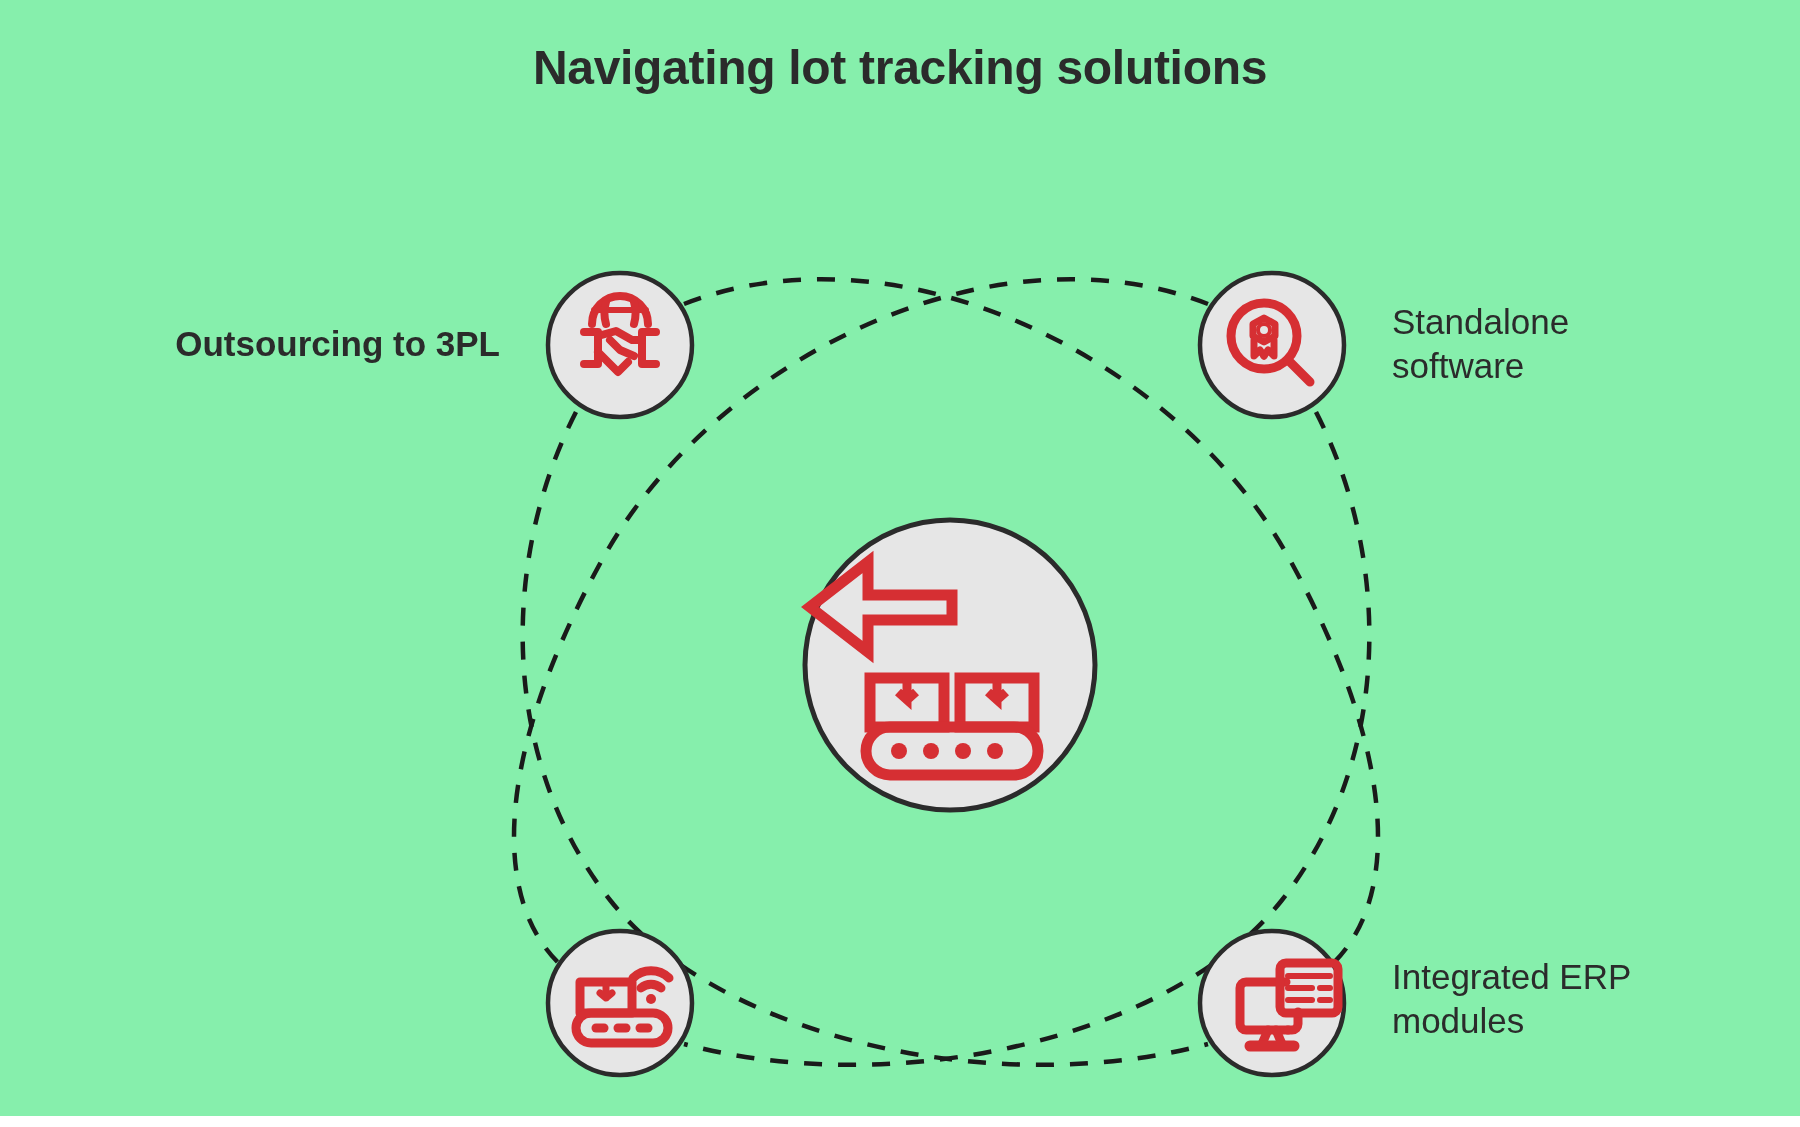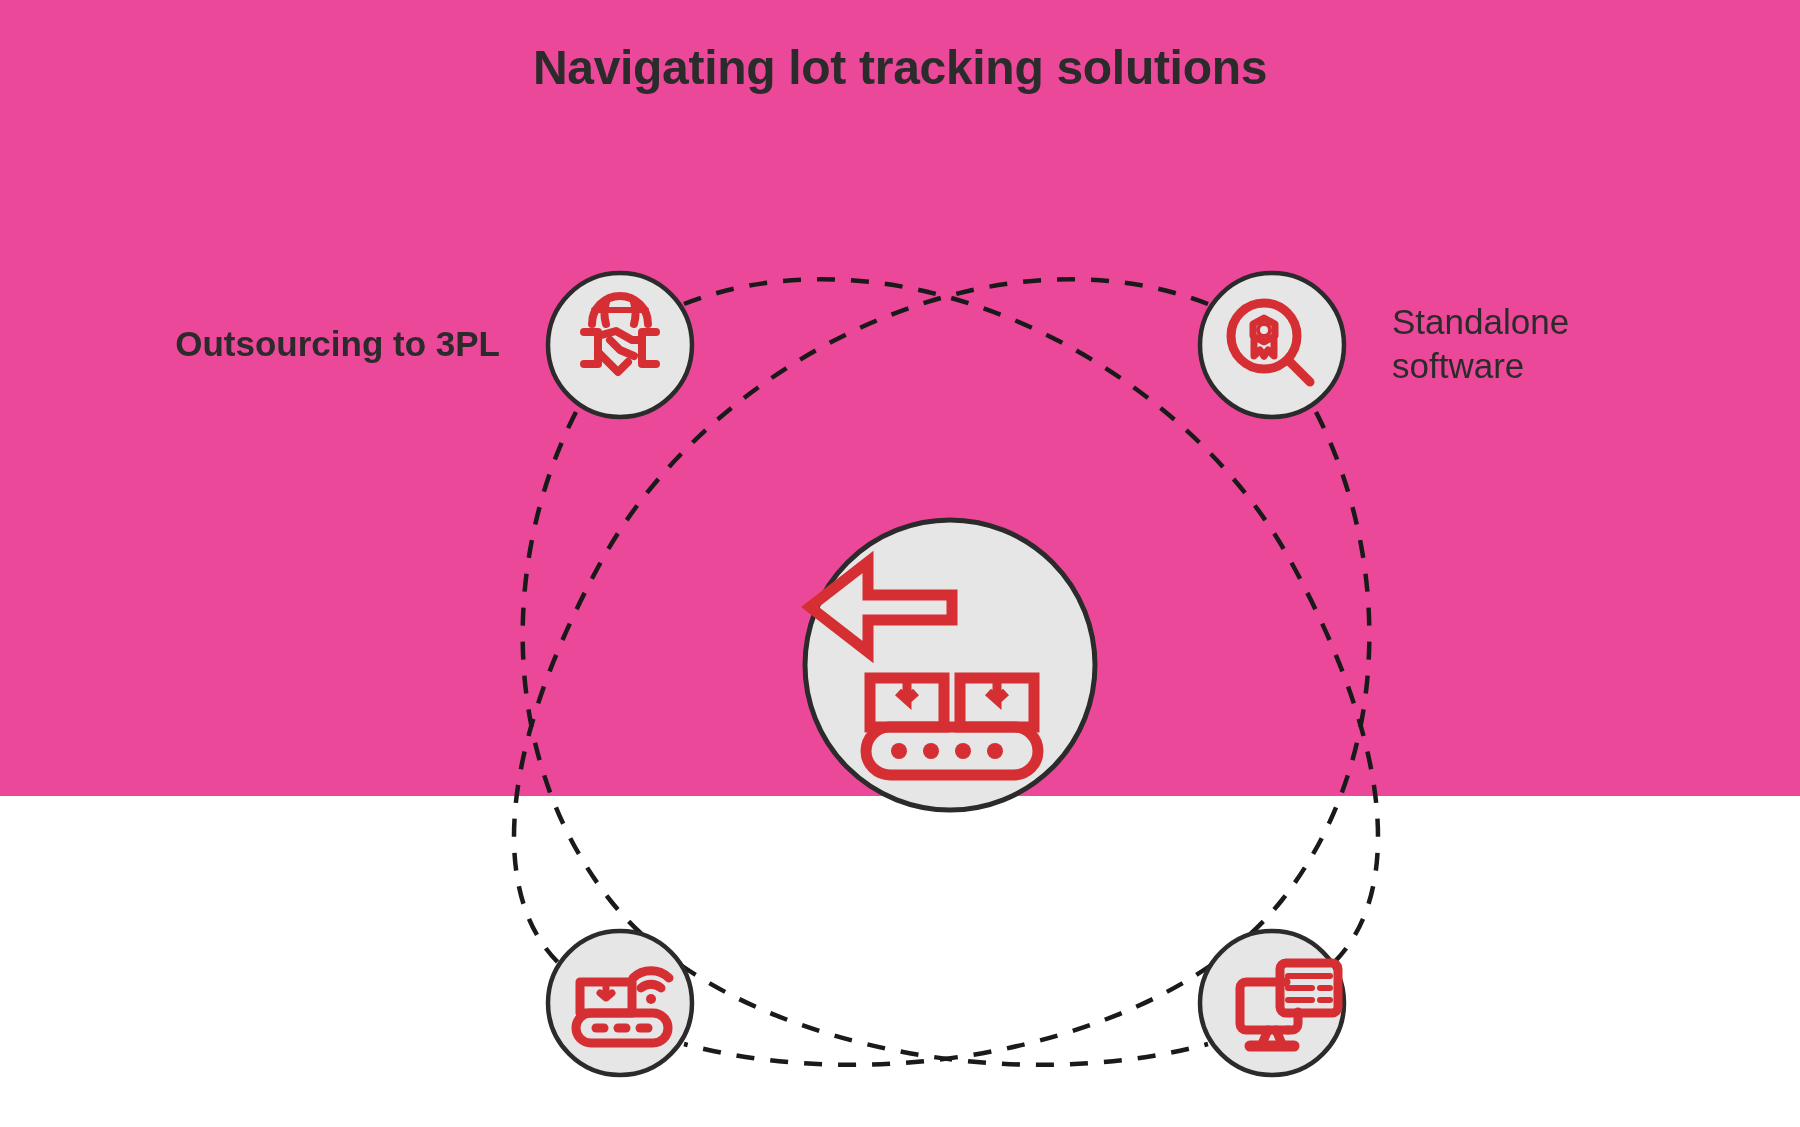--- a/index.html
+++ b/index.html
@@ -9,22 +9,22 @@
   }
   body {
     width: 1800px;
     height: 1127px;
     font-family: "Liberation Sans", sans-serif;
     overflow: hidden;
   }
   #stage {
     position: relative;
     width: 1800px;
-    height: 796px;
-    background: #ec4899;
+    height: 1116px;
+    background: #86efac;
   }
   #diagram-svg {
     position: absolute;
     left: 0;
     top: 0;
     width: 1800px;
     height: 1127px;
   }
   .page-title {
     position: absolute;
@@ -186,14 +186,16 @@
     </g>
 
   </svg>
 
   <div class="node-label label-left" id="label-outsourcing">Outsourcing to 3PL</div>
 
   <div class="node-label label-right" id="label-standalone">Standalone
 software</div>
 
 
+  <div class="node-label label-right" id="label-erp">Integrated ERP
+modules</div>
 
 </div>
 
 </body></html>

